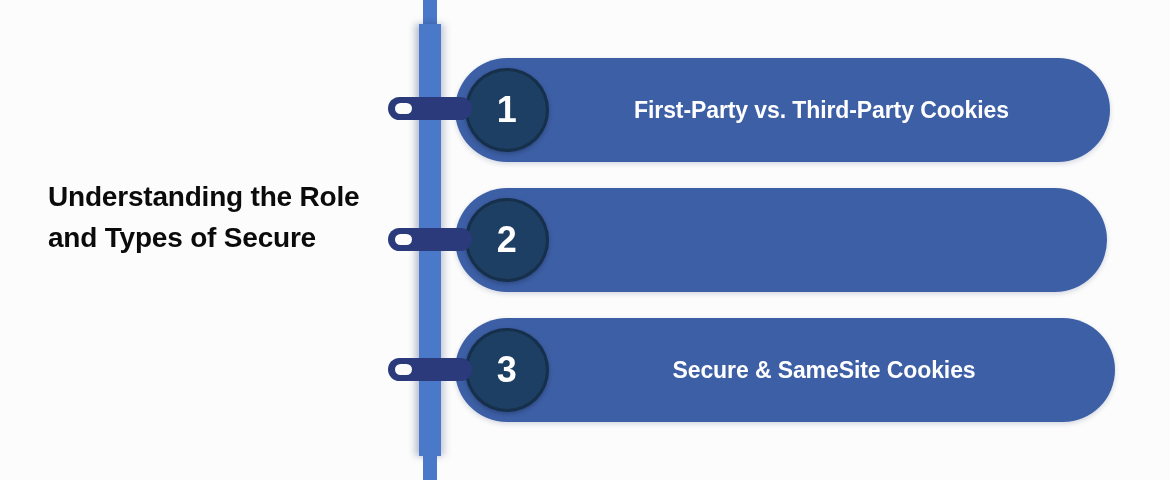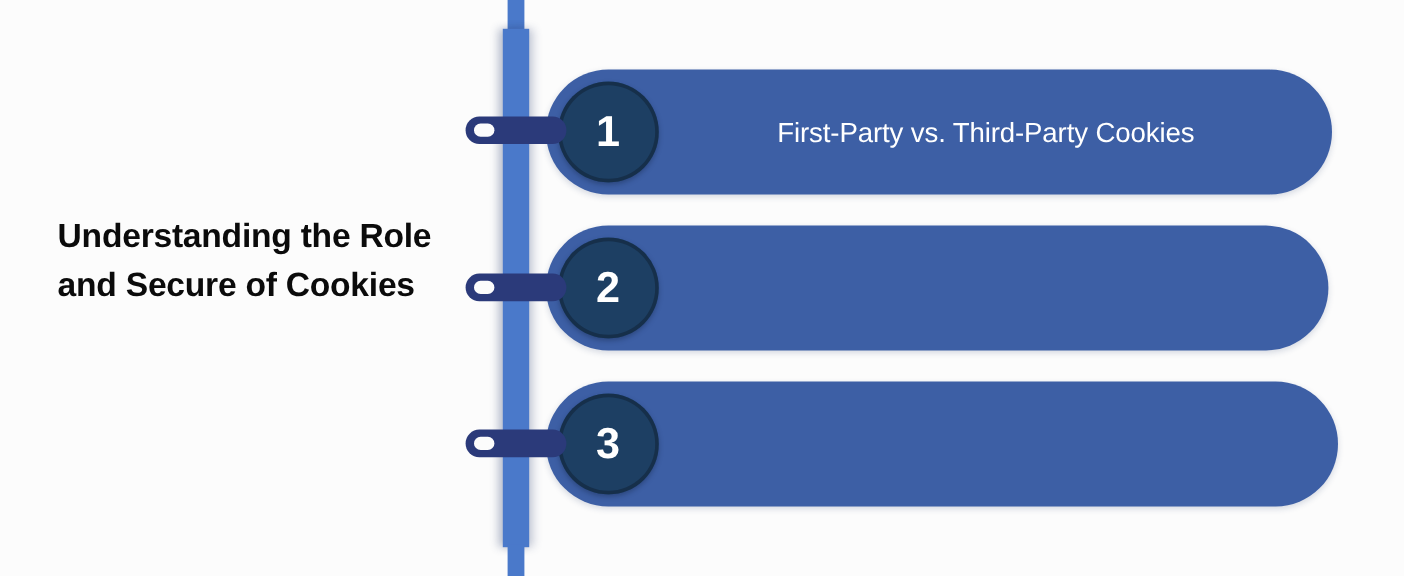--- a/index.html
+++ b/index.html
@@ -131,32 +131,32 @@
     position: absolute;
     left: 104px;
     right: 26px;
     top: 0;
     height: 104px;
     display: flex;
     align-items: center;
     justify-content: center;
     color: #ffffff;
     font-size: 23px;
-    font-weight: normal;
+    font-weight: bold;
     letter-spacing: -0.1px;
     text-align: center;
     z-index: 2;
   }
 </style>
 </head>
 <body>
 
 <div class="canvas">
 
-  <div class="title">Understanding the Role and Secure of Cookies</div>
+  <div class="title">Understanding the Role and Types of Secure</div>
 
   <div class="spine-wrap">
     <div class="spine-stub top"></div>
     <div class="spine-shaft"></div>
     <div class="spine-stub bottom"></div>
   </div>
 
   <div class="pin p1"></div>
   <div class="pin p2"></div>
   <div class="pin p3"></div>
@@ -174,15 +174,16 @@
     <div class="badge">
       <span class="badge-num">2</span>
     </div>
   </div>
 
   <div class="row r3">
     <div class="pill"></div>
     <div class="badge">
       <span class="badge-num">3</span>
     </div>
+    <div class="pill-label">Secure &amp; SameSite Cookies</div>
   </div>
 
 </div>
 
 </body></html>

